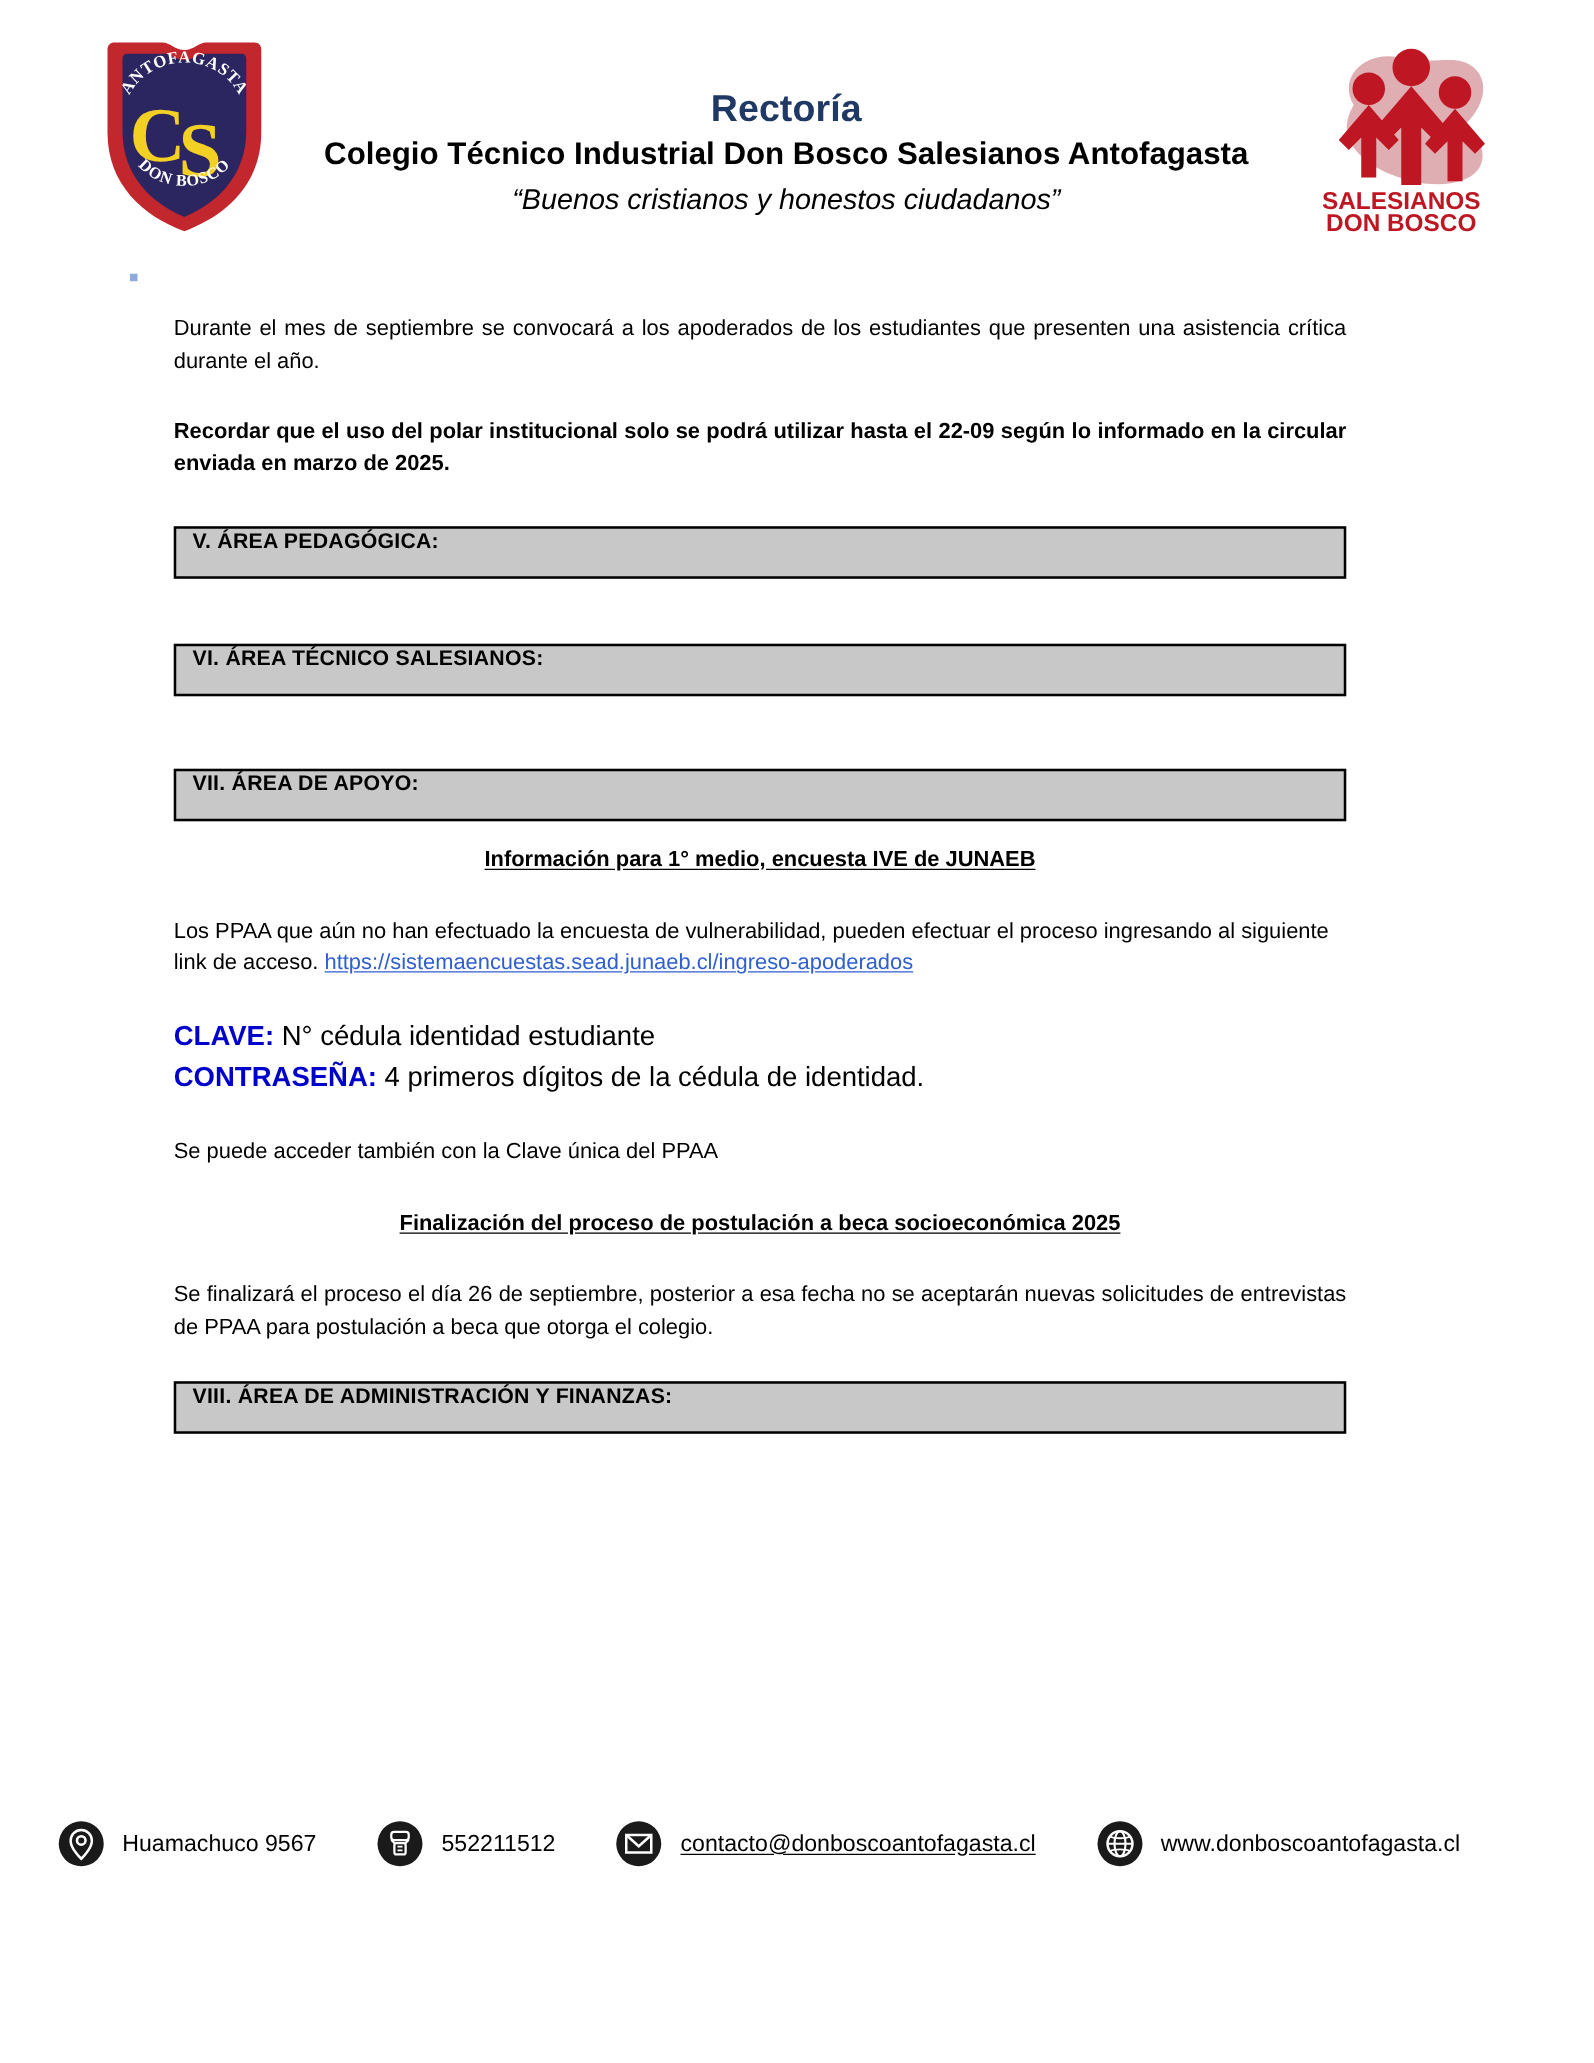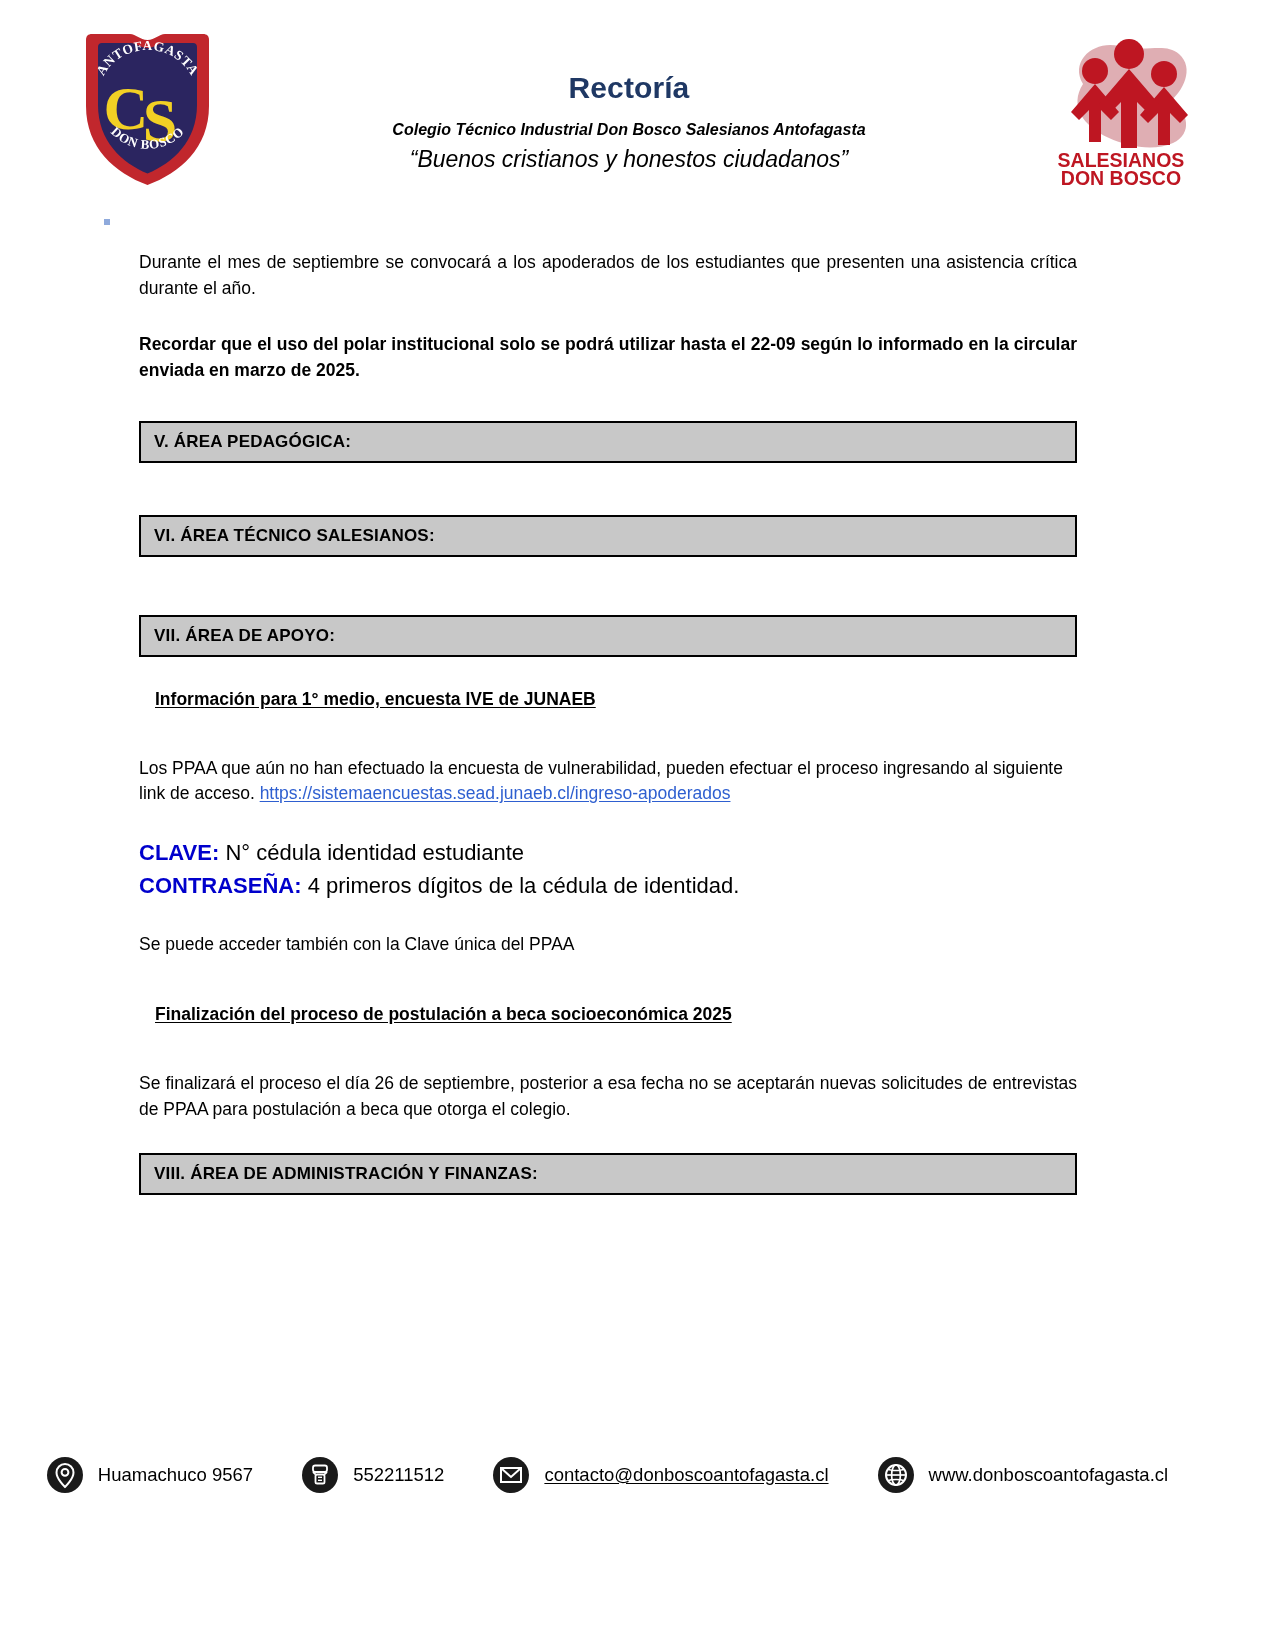--- a/index.html
+++ b/index.html
@@ -55,26 +55,25 @@
   }
   .heading .rectoria {
     color: #1F3864;
     font-size: 30px;
     font-weight: bold;
     line-height: 1.18;
     letter-spacing: 0.1px;
   }
   .heading .college {
     color: #000000;
-    font-size: 16px;
+    font-size: 25px;
     font-weight: bold;
     line-height: 1.25;
-    margin-top: 15px;
+    margin-top: 3px;
     white-space: nowrap;
-    font-style: italic;
   }
   .heading .motto {
     color: #000000;
     font-size: 23px;
     font-style: italic;
     line-height: 1.25;
     margin-top: 5px;
   }
 
   
@@ -116,34 +115,35 @@
   p.no-justify { text-align: left; }
   .gap-md { height: 30px; }
   .gap-lg { height: 37px; }
 
   
   .section-bar {
     background: #C8C8C8;
     border: 2px solid #000000;
     height: 42px;
     display: flex;
-    align-items: center;
+    align-items: flex-start;
     padding-left: 13px;
     box-sizing: border-box;
     font-size: 17px;
     font-weight: bold;
     letter-spacing: 0.2px;
   }
 
   .sub-heading {
-    margin: 16px;
+    margin: 4px;
     font-size: 17.5px;
     font-weight: bold;
     text-decoration: underline;
     text-underline-offset: 2px;
+    text-align: center;
   }
 
   a.link {
     color: #2E5FD0;
     text-decoration: underline;
     text-underline-offset: 2px;
   }
 
   .kv-label {
     color: #0000CC;

